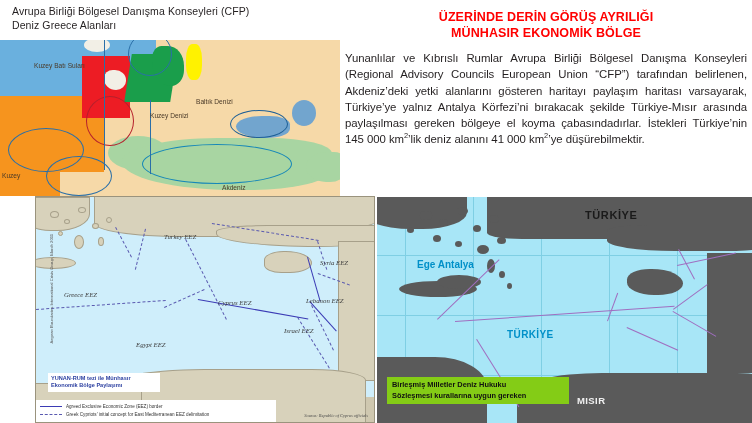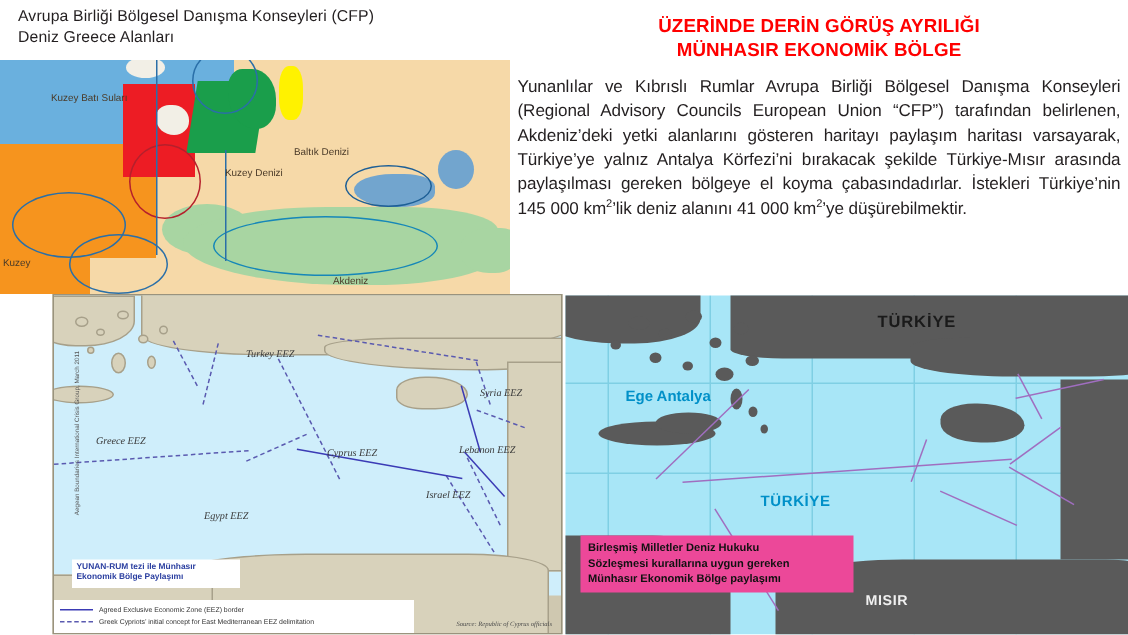--- a/index.html
+++ b/index.html
@@ -239,22 +239,22 @@
   }
   #t-lbl-akdeniz {
     position:absolute; left:130px; top:132px; font-size:10px; font-weight:bold;
     color:#0090c8; letter-spacing:.4px;
   }
   #t-lbl-misir {
     position:absolute; left:200px; top:198px; font-size:9.5px; font-weight:bold;
     color:#f0f0f0; letter-spacing:.4px;
   }
   #t-callout {
-    position:absolute; left:10px; top:160px; width:182px;
-    background:#ec4899; padding:3px 5px;
+    position:absolute; left:10px; top:180px; width:182px;
+    background:#84cc16; padding:3px 5px;
     font-size:7.4px; font-weight:bold; color:#111; line-height:1.45;
   }
 </style>
 </head>
 <body>
 
 <div id="root">
 
   <div id="cfp-panel">
     <div id="cfp-title">
@@ -411,17 +411,16 @@
     <div class="purple" id="p9"></div>
 
     <div id="t-lbl-turkiye">TÜRKİYE</div>
     <div id="t-lbl-ege">Ege Antalya</div>
     <div id="t-lbl-akdeniz">TÜRKİYE</div>
     <div id="t-lbl-misir">MISIR</div>
 
     <div id="t-callout">
       <div>Birleşmiş Milletler Deniz Hukuku</div>
       <div>Sözleşmesi kurallarına uygun gereken</div>
-      <div>Münhasır Ekonomik Bölge paylaşımı</div>
     </div>
   </div>
 
 </div>
 
 </body></html>

